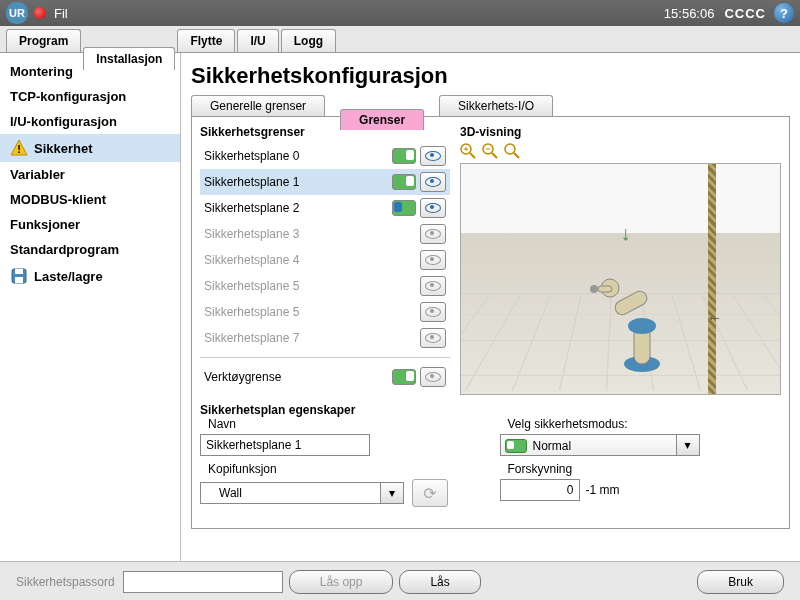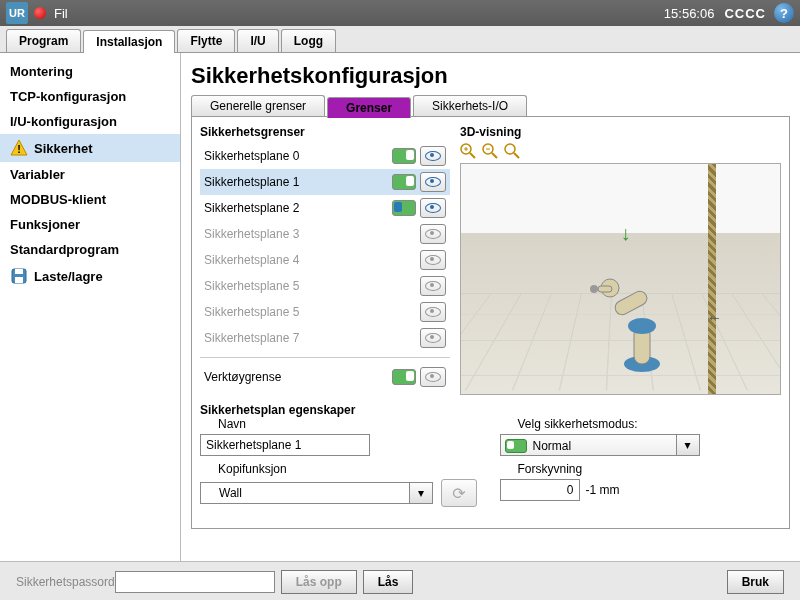--- a/index.html
+++ b/index.html
@@ -1,35 +1,35 @@
 <!DOCTYPE html>
 <html><head>
 <meta charset="utf-8">
 <style>
 html,body{margin:0;padding:0;font-family:Arial,Helvetica,sans-serif;font-size:12px;background:#f0f0f0;color:#000;width:800px;height:600px;overflow:hidden}
 .topbar{background:linear-gradient(#6b6b6b,#5a5a5a);height:26px;display:flex;align-items:center;color:#fff;padding:0 6px;font-size:13px}
-.logo{width:22px;height:22px;background:#4a90b8;color:#fff;font-weight:bold;display:flex;align-items:center;justify-content:center;border-radius:2px;margin-right:6px;font-size:11px}
+.logo{width:22px;height:22px;background:#4a90b8;color:#fff;font-weight:bold;display:flex;align-items:center;justify-content:center;border-radius:10px;margin-right:6px;font-size:11px}
 .red-dot{width:12px;height:12px;border-radius:50%;background:radial-gradient(circle at 35% 35%,#ff6666,#cc0000);margin-right:8px}
 .topbar .spacer{flex:1}
 .topbar .time{margin-right:10px}
 .cccc{font-weight:bold;letter-spacing:1px;margin-right:8px}
 .help-icon{width:20px;height:20px;border-radius:50%;background:radial-gradient(circle at 35% 30%,#7ab8e8,#2a6aa8);color:#fff;display:flex;align-items:center;justify-content:center;font-weight:bold;font-size:13px}
 .main-tabs{display:flex;background:#e8e8e8;padding:3px 6px 0 6px;border-bottom:1px solid #999}
 .main-tab{padding:4px 12px;border:1px solid #999;border-bottom:none;background:linear-gradient(#fdfdfd,#e5e5e5);margin-right:2px;border-radius:3px 3px 0 0;cursor:pointer;font-weight:bold}
-.main-tab.active{background:#fff;position:relative;top:1px}
+.main-tab.active{background:#fff;position:relative;top:18px}
 .content{display:flex;height:508px;background:#fff}
 .sidebar{width:180px;border-right:1px solid #bbb;padding:6px 0}
 .side-item{padding:5px 10px;font-weight:bold;font-size:13px;cursor:pointer;display:flex;align-items:center}
 .side-item.selected{background:#cfe3f5}
 .side-icon{width:18px;height:18px;margin-right:6px;display:inline-flex;align-items:center;justify-content:center}
 .main{flex:1;padding:6px 10px;overflow:hidden}
 .page-title{font-size:22px;font-weight:bold;margin:4px 0 6px 0}
-.sub-tabs{display:flex;gap:2px;border-bottom:1px solid #999;margin-bottom:0}
+.sub-tabs{display:flex;gap:15px;border-bottom:1px solid #999;margin-bottom:0}
 .sub-tab{padding:3px 18px;border:1px solid #999;border-bottom:none;background:linear-gradient(#fdfdfd,#e2e2e2);border-radius:3px 3px 0 0;font-size:12px;cursor:pointer}
-.sub-tab.active{background:#a21caf;position:relative;top:2px;font-weight:bold}
+.sub-tab.active{background:#f9a8d4;position:relative;top:14px;font-weight:bold}
 .panel{border:1px solid #999;border-top:none;padding:8px;height:395px;display:flex;flex-direction:column}
 .upper{display:flex;gap:10px}
 .limits{flex:0 0 250px}
 .section-label{font-weight:bold;margin-bottom:4px}
 .plane-row{display:flex;align-items:center;padding:2px 4px;height:22px}
 .plane-row.selected{background:#cfe3f5}
 .plane-label{flex:1}
 .plane-label.disabled{color:#999}
 .toggle{width:22px;height:14px;border-radius:3px;display:inline-block;margin-right:4px;position:relative;border:1px solid #888}
 .toggle.on{background:#5cb85c}
@@ -43,35 +43,35 @@
 .eye.gray::after{background:#999}
 .viewer{flex:1}
 .viewer-box{border:1px solid #aaa;height:230px;background:linear-gradient(#f8f8f8 0%,#f8f8f8 30%,#d8d4c8 30%,#e8e5dc 100%);position:relative;overflow:hidden}
 .zoom-icons{display:flex;gap:6px;margin-bottom:4px}
 .zoom-icon{width:16px;height:16px;cursor:pointer}
 .robot{position:absolute;left:38%;top:40%}
 .props{margin-top:8px}
 .props-title{font-weight:bold;margin-bottom:0}
 .prop-row{display:flex;gap:18px;margin-bottom:6px}
 .prop-col{flex:1}
-.prop-label{font-size:12px;margin-bottom:3px;margin-left:18px}
+.prop-label{font-size:12px;margin-bottom:3px;margin-left:8px}
 input[type=text],select{border:1px solid #888;padding:3px 5px;font-size:12px;background:#fff;height:22px;box-sizing:border-box}
 .select-wrap{display:flex}
 .select-wrap input{flex:1;border-right:none}
 .select-wrap .dd{width:22px;border:1px solid #888;background:linear-gradient(#fdfdfd,#e0e0e0);display:flex;align-items:center;justify-content:center;cursor:pointer}
 .mode-select{display:flex;align-items:flex-end;border:1px solid #888;background:linear-gradient(#fdfdfd,#eee);padding:2px 4px;height:22px;box-sizing:border-box}
 .mode-toggle{width:20px;height:12px;background:#5cb85c;border-radius:3px;margin-right:6px;position:relative;border:1px solid #3a8a3a}
 .mode-toggle::after{content:"";position:absolute;left:1px;top:1px;width:7px;height:8px;background:#fff;border-radius:2px}
 .refresh-btn{width:34px;height:26px;border:1px solid #aaa;background:linear-gradient(#fdfdfd,#e5e5e5);border-radius:3px;margin-left:8px;display:flex;align-items:center;justify-content:center;color:#aaa;font-size:16px}
 .offset-row{display:flex;align-items:center;gap:6px}
 .offset-row input{width:80px;text-align:right}
 .bottom-bar{background:#e8e8e8;height:40px;display:flex;align-items:center;padding:0 16px;border-top:1px solid #bbb}
-.bottom-bar .lbl{color:#888;margin-right:0}
+.bottom-bar .lbl{color:#888;margin-right:8px}
 .bottom-bar input{width:160px}
-.btn{border:1px solid #777;background:linear-gradient(#fdfdfd,#dcdcdc);padding:4px 14px;border-radius:0;cursor:pointer;font-weight:bold;font-size:12px;margin-left:6px}
+.btn{border:1px solid #777;background:linear-gradient(#fdfdfd,#dcdcdc);padding:4px 30px;border-radius:10px;cursor:pointer;font-weight:normal;font-size:12px;margin-left:6px}
 .btn.disabled{color:#999}
 .bottom-bar .spacer{flex:1}
 .green-arrow{position:absolute;left:50%;top:25%;color:#3a9a3a;font-size:20px}
 .gray-arrow{position:absolute;right:18%;top:62%;color:#555;font-size:16px}
 .pole{position:absolute;right:20%;top:0;width:8px;height:100%;background:repeating-linear-gradient(45deg,#bba86a,#bba86a 3px,#8a7a45 3px,#8a7a45 6px)}
 .floor-grid{position:absolute;left:0;right:0;top:56%;bottom:0;background-image:linear-gradient(#bbb 1px,transparent 1px),linear-gradient(90deg,#bbb 1px,transparent 1px);background-size:30px 30px;opacity:.35;transform:perspective(220px) rotateX(52deg);transform-origin:top}
 hr.sep{border:none;border-top:1px solid #ccc;margin:6px 0}
 </style>
 </head>
 <body>
@@ -261,21 +261,21 @@
                 <span>Normal</span>
               </div>
               <div class="dd">▾</div>
             </div>
           </div>
         </div>
         <div class="prop-row">
           <div class="prop-col">
             <div class="prop-label">Kopifunksjon</div>
             <div style="display:flex;align-items:center">
-              <div class="select-wrap" style="width:233px">
+              <div class="select-wrap" style="width:204px">
                 <input type="text" style="padding-left: 18px;" value="Wall">
                 <div class="dd">▾</div>
               </div>
               <div class="refresh-btn">⟳</div>
             </div>
           </div>
           <div class="prop-col">
             <div class="prop-label">Forskyvning</div>
             <div class="offset-row">
               <input type="text" value="0" style="">

